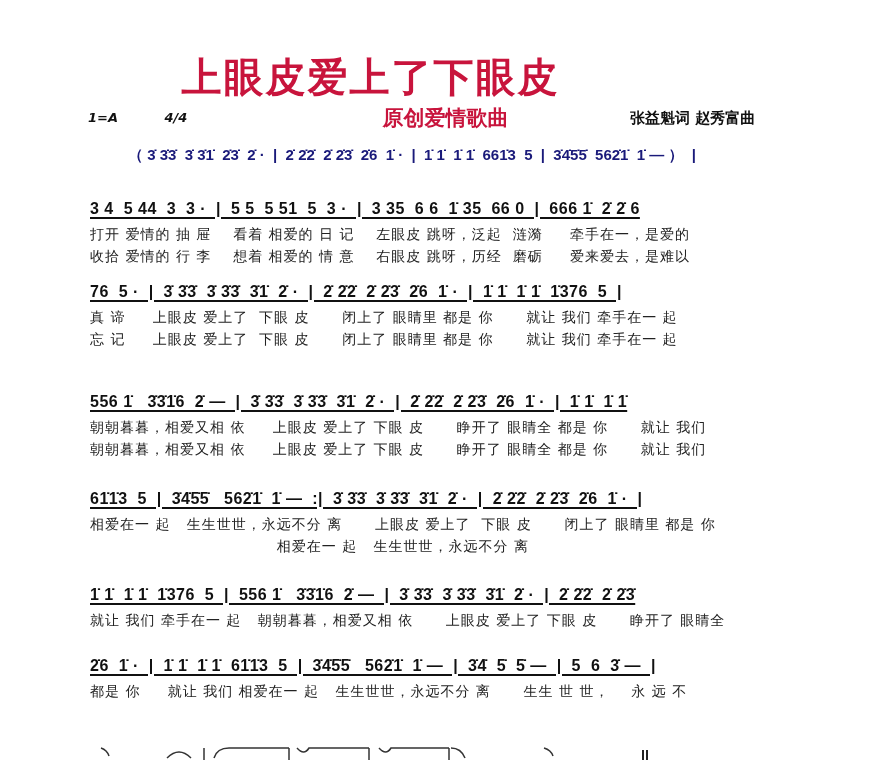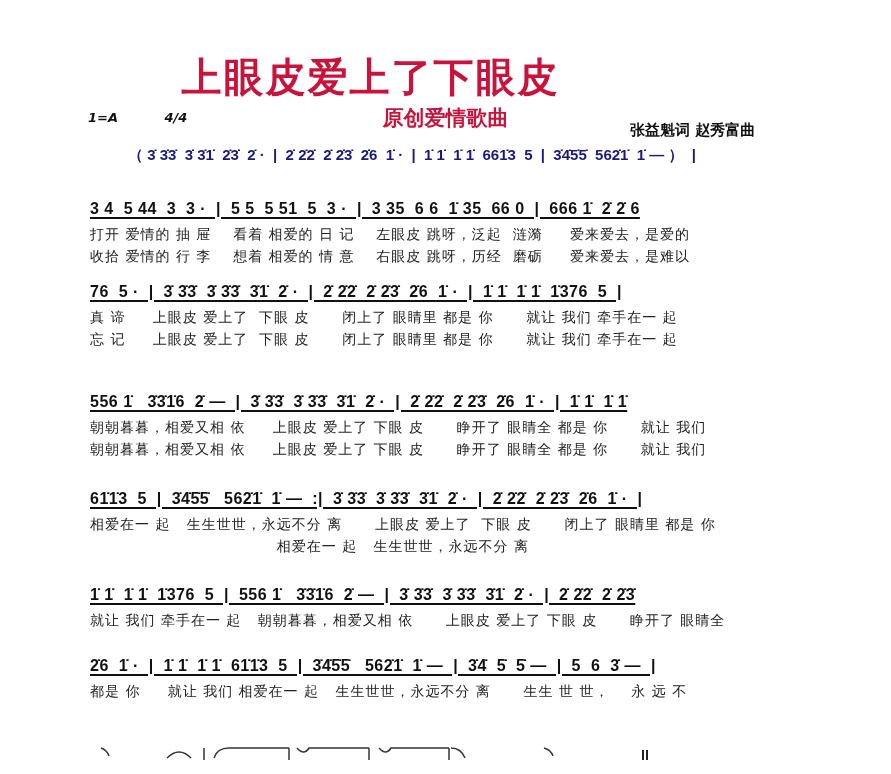--- a/index.html
+++ b/index.html
@@ -5,21 +5,21 @@
     html, body { margin: 0; padding: 0; background: #ffffff; }
     body { width: 891px; height: 774px; position: relative; overflow: hidden;
            font-family: "DejaVu Sans", sans-serif; color: #111; }
     .title { position: absolute; left: 0; width: 741px; top: 50px; text-align: center;
              font-family: "DejaVu Serif", serif; font-size: 40px; color: #c8143c;
              letter-spacing: 2px; font-weight: bold; }
     .subtitle { position: absolute; left: 0; width: 891px; top: 104px; text-align: center;
              font-family: "DejaVu Serif", serif; font-size: 21px; color: #c8143c; font-weight: bold; }
     .meta-left { position: absolute; left: 88px; top: 110px; font-size: 13px; font-weight: bold; font-style: italic; }
     .meta-left span { margin-right: 42px; }
-    .credits { position: absolute; left: 630px; top: 109px; font-size: 15px; font-weight: bold; margin-top: 12px; }
+    .credits { position: absolute; left: 630px; top: 109px; font-size: 15px; font-weight: bold; }
     .intro { position: absolute; left: 128px; top: 146px; font-size: 15px; font-weight: bold;
              color: #1a1a7a; white-space: pre; font-family: "Liberation Sans", sans-serif; text-align: center; }
     .row { position: absolute; left: 90px; }
     .notes { font-family: "Liberation Sans", sans-serif; font-size: 16px; font-weight: bold;
              white-space: pre; letter-spacing: 0.5px; }
     .lyric { font-family: "DejaVu Serif", serif; font-size: 14px; white-space: pre; margin-top: 8px;
              letter-spacing: 1px; color: #222; }
     .lyric + .lyric { margin-top: 4px; text-align: center; }
     .u { text-decoration: underline; text-decoration-thickness: 1.5px; text-underline-offset: 3px; }
     .partial { position: absolute; left: 90px; top: 728px; font-size: 14px; color: #333; white-space: pre; }
@@ -32,21 +32,21 @@
 <div class="meta-left">
   <span>1=A</span>
   <span>4/4</span>
 </div>
 <div class="credits">张益魁词 赵秀富曲</div>
 
 <div class="intro">（ 3̇ 3̇3̇  3̇ 3̇1̇  2̇3̇  2̇ ·  |  2̇ 2̇2̇  2̇ 2̇3̇  2̇6  1̇ ·  |  1̇ 1̇  1̇ 1̇  661̇3  5  |  3̇4̇5̇5̇  562̇1̇  1̇ — ）  |</div>
 
 <div class="row" style="top:200px">
   <div class="notes u">3 4  5 44  3  3 ·  |  5 5  5 51  5  3 ·  |  3 35  6 6  1̇ 35  66 0  |  666 1̇  2̇ 2̇ 6</div>
-  <div class="lyric">打开 爱情的 抽 屉    看着 相爱的 日 记    左眼皮 跳呀，泛起  涟漪     爱来爱去，是爱的</div>
+  <div class="lyric">打开 爱情的 抽 屉    看着 相爱的 日 记    左眼皮 跳呀，泛起  涟漪     牵手在一，是爱的</div>
   <div class="lyric">收拾 爱情的 行 李    想着 相爱的 情 意    右眼皮 跳呀，历经  磨砺     爱来爱去，是难以</div>
 </div>
 
 <div class="row" style="top:283px">
   <div class="notes u">76  5 ·  |  3̇ 3̇3̇  3̇ 3̇3̇  3̇1̇  2̇ ·  |  2̇ 2̇2̇  2̇ 2̇3̇  2̇6  1̇ ·  |  1̇ 1̇  1̇ 1̇  1̇376  5  |</div>
   <div class="lyric">真 谛     上眼皮 爱上了  下眼 皮      闭上了 眼睛里 都是 你      就让 我们 牵手在一 起</div>
   <div class="lyric">忘 记     上眼皮 爱上了  下眼 皮      闭上了 眼睛里 都是 你      就让 我们 牵手在一 起</div>
 </div>
 
 <div class="row" style="top:393px">

